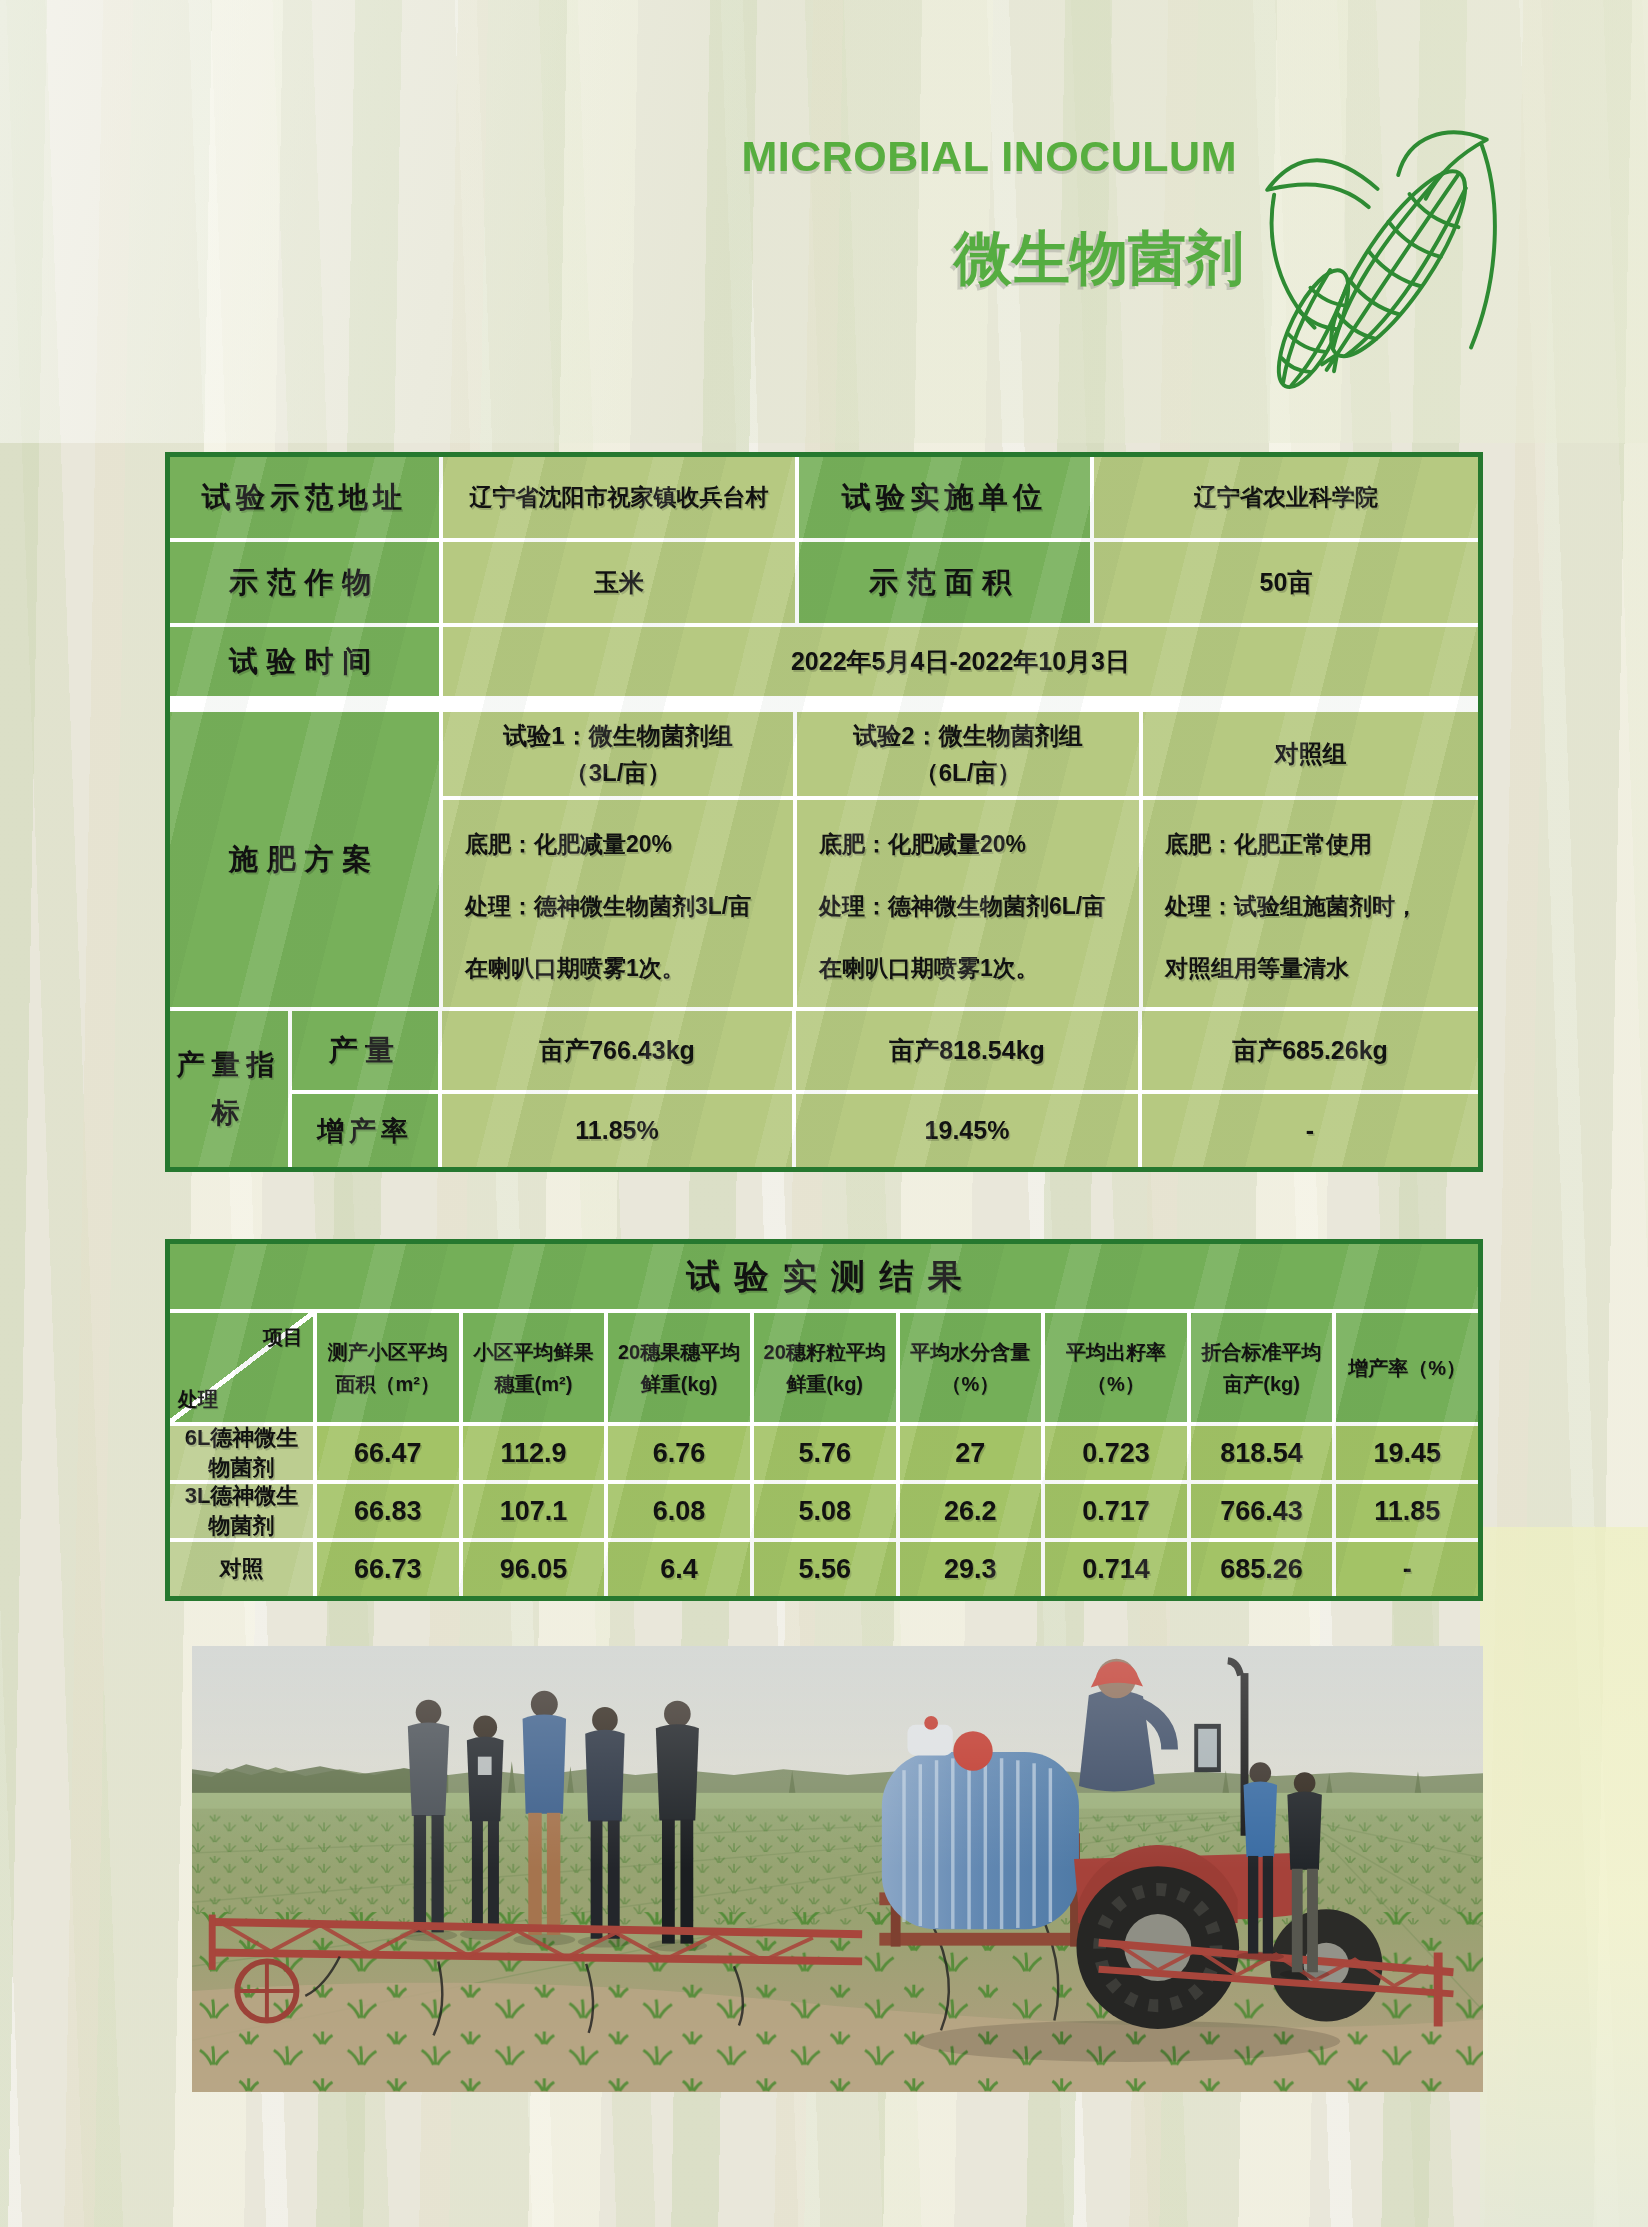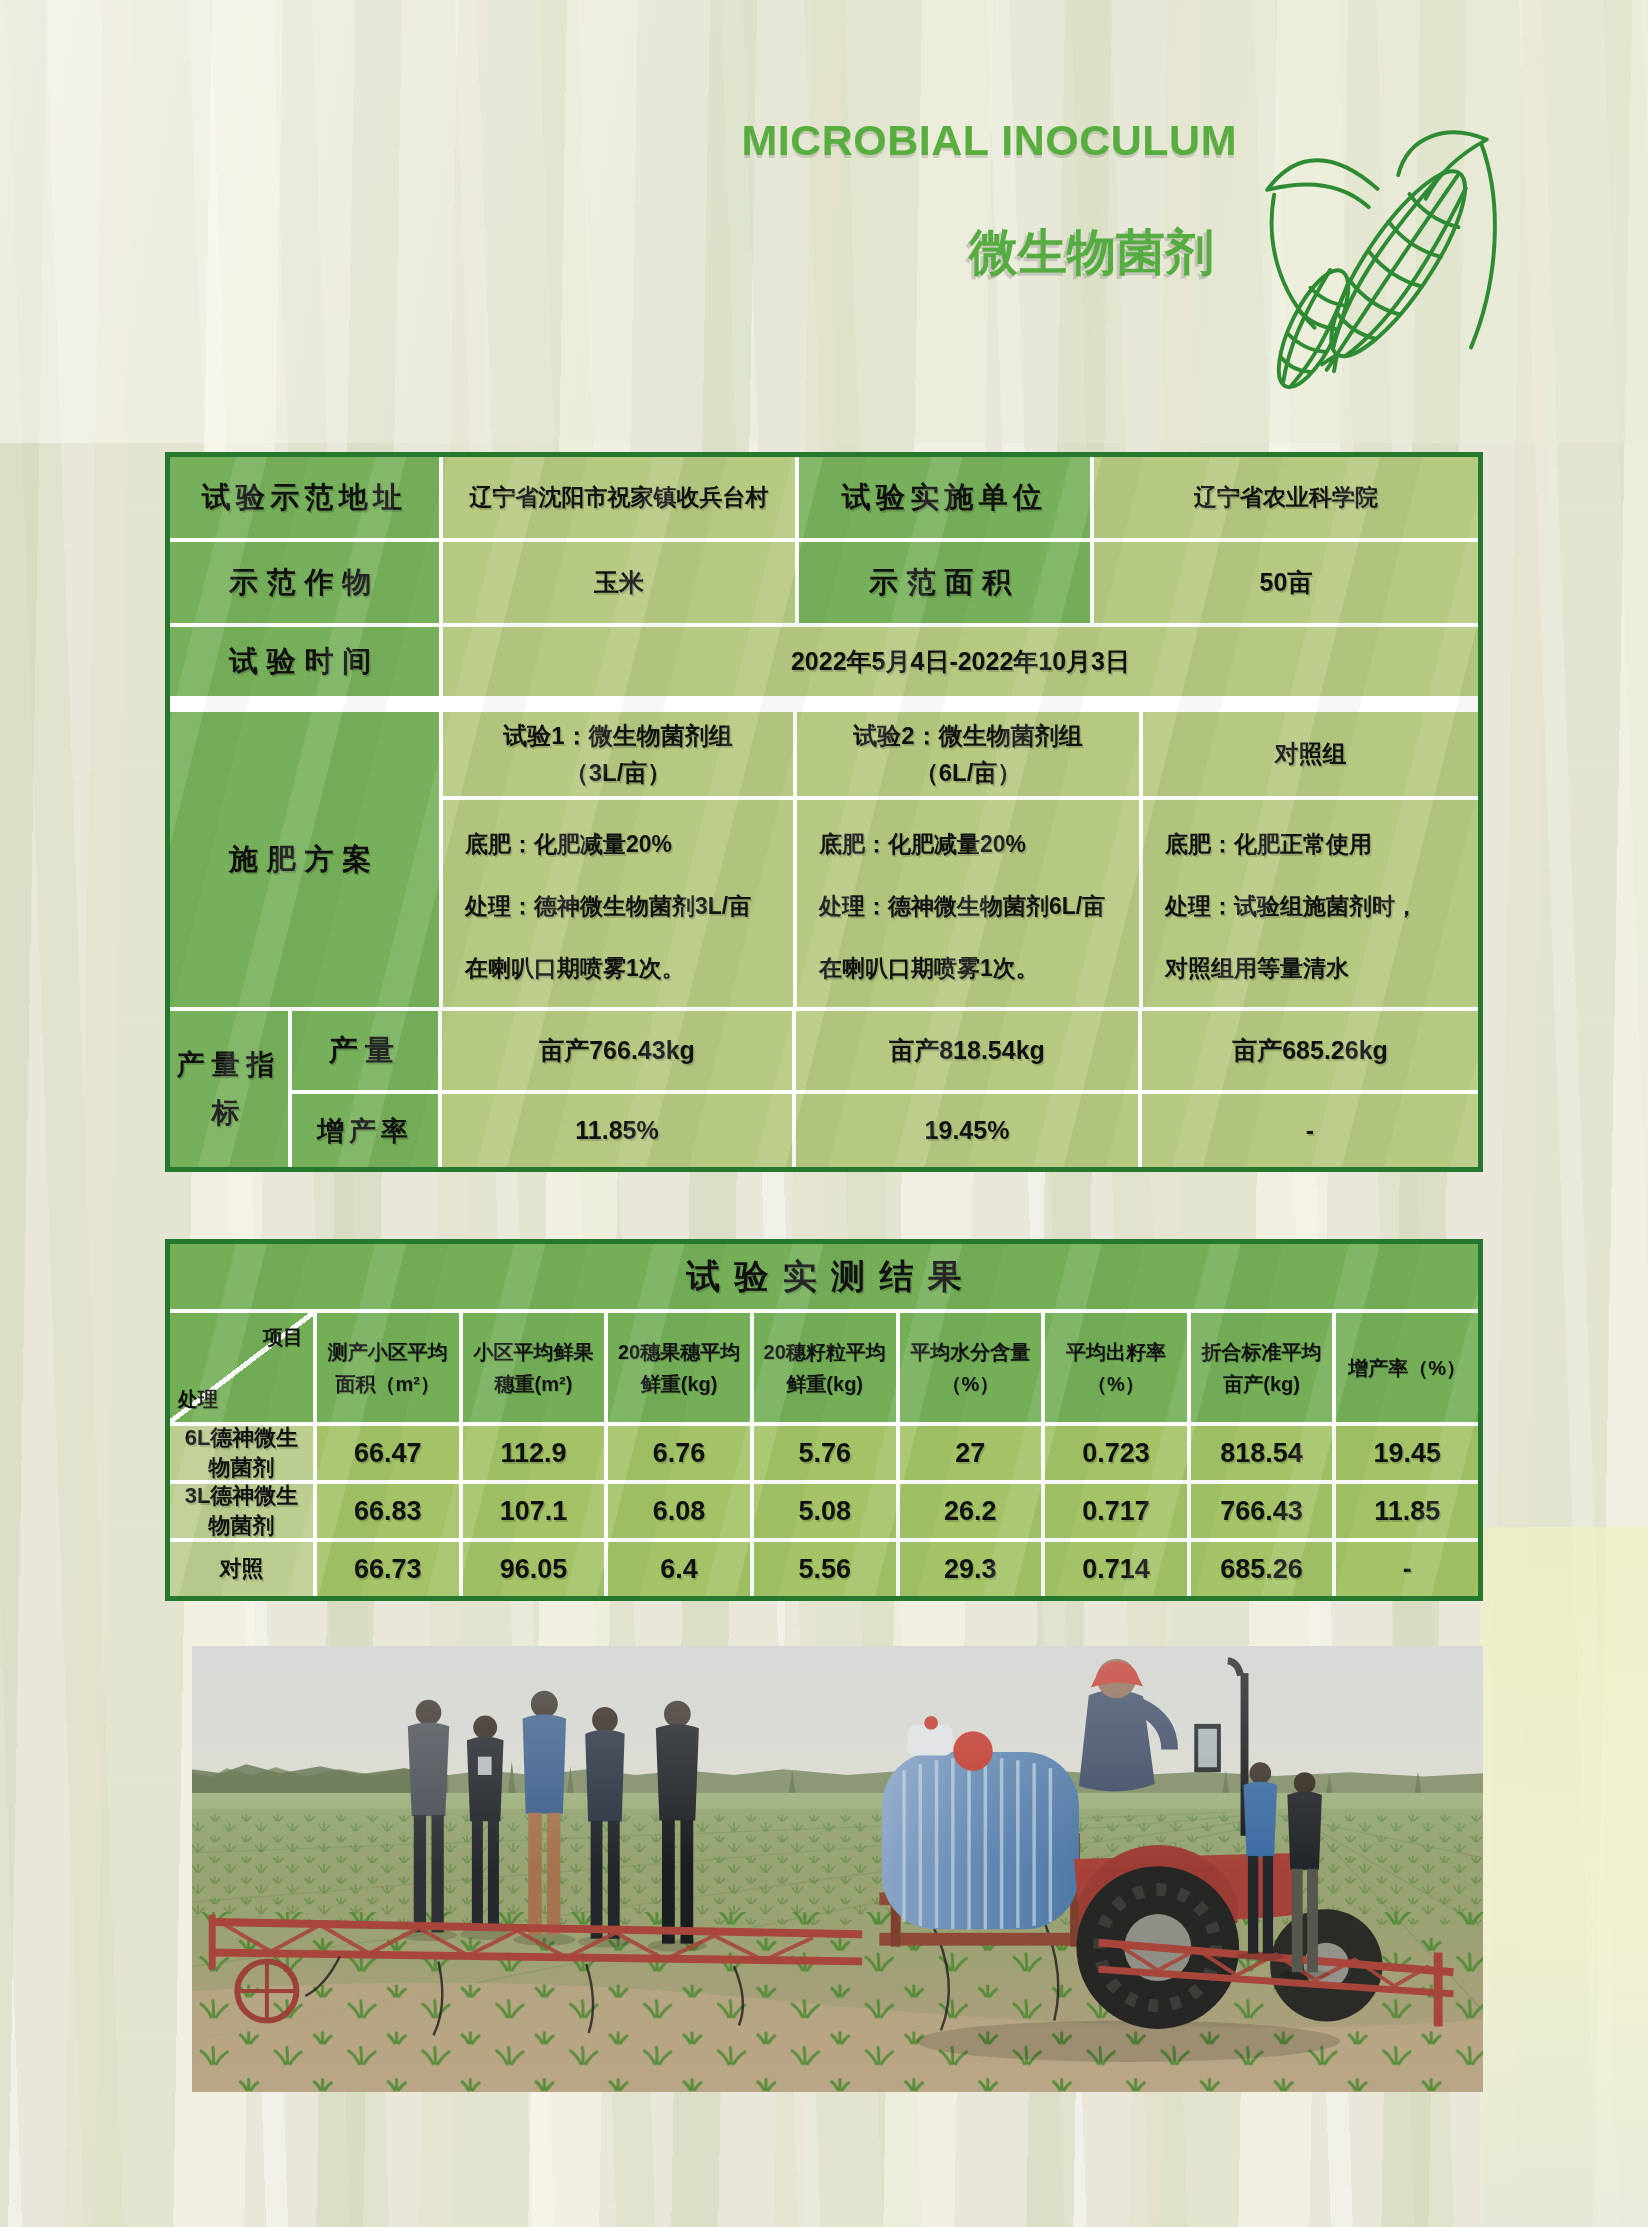--- a/index.html
+++ b/index.html
@@ -14,25 +14,25 @@
       repeating-linear-gradient(88deg,
         rgba(255,255,255,.40) 0 22px, rgba(255,255,255,0) 22px 84px,
         rgba(206,216,178,.30) 84px 123px, rgba(255,255,255,0) 123px 266px);
   }
   .band-right{position:absolute;right:0;top:1527px;width:168px;height:700px;
     background:linear-gradient(180deg,#eef0c2 0%,#f2f3cb 55%,#e5ead8 100%);opacity:.75;}
   .leafwash{position:absolute;left:0;top:0;width:100%;height:443px;
     background:linear-gradient(100deg,rgba(255,255,255,.5) 0%,rgba(220,228,200,.25) 45%,rgba(233,236,214,.55) 100%);}
 
   
-  .title-en{position:absolute;right:411px;top:118px;text-align:right;
+  .title-en{position:absolute;right:411px;top:134px;text-align:right;
     font-size:43px;font-weight:800;line-height:1.04;color:#57ae3f;letter-spacing:0.5px;
     text-shadow:0 3px 0 rgba(90,90,90,.22);}
-  .title-zh{position:absolute;right:434px;top:226px;text-align:right;
-    font-size:49px;font-weight:900;line-height:1.1;color:#55ad41;
+  .title-zh{position:absolute;right:404px;top:226px;text-align:right;
+    font-size:58px;font-weight:900;line-height:1.1;color:#55ad41;
     text-shadow:-3px 3px 0 rgba(110,110,110,.28);}
   .corn-art{position:absolute;left:1250px;top:116px;width:257px;height:288px;}
 
   
   .gtable{position:absolute;left:165px;width:1318px;box-sizing:border-box;
     border:5px solid #26782f;background:#fff;display:flex;flex-direction:column;gap:4px;}
   .gtable .tex{position:absolute;inset:0;pointer-events:none;
     background:repeating-linear-gradient(104deg,rgba(255,255,255,0) 0 64px,rgba(255,255,255,.09) 64px 94px,rgba(20,60,20,.04) 94px 135px);}
   .grid{display:grid;gap:4px;}
   .cell{display:flex;align-items:center;justify-content:center;text-align:center;

